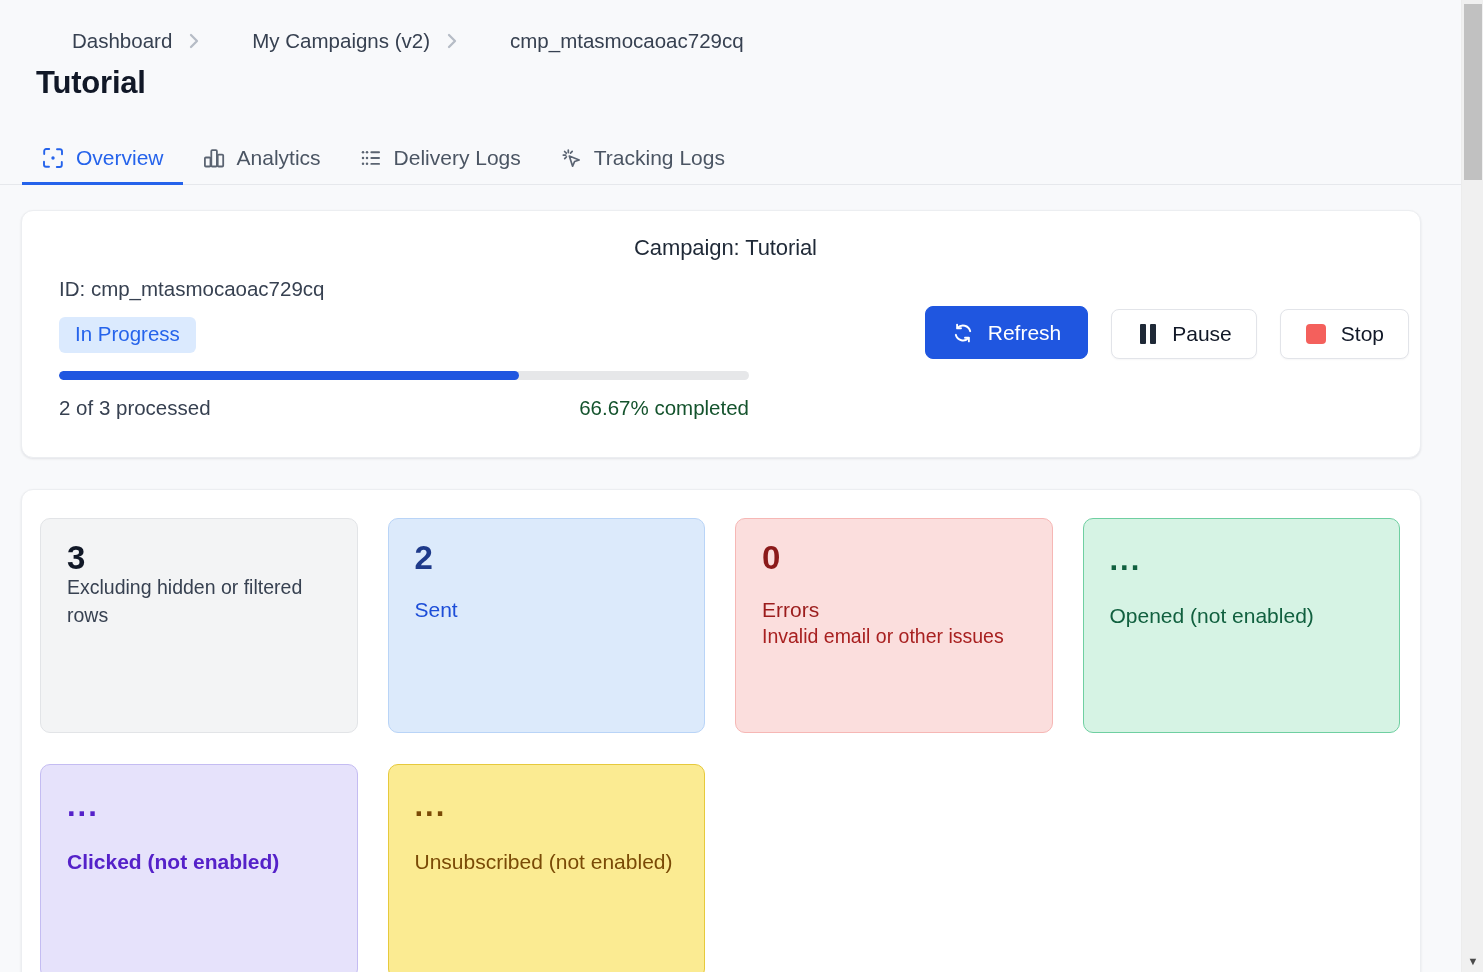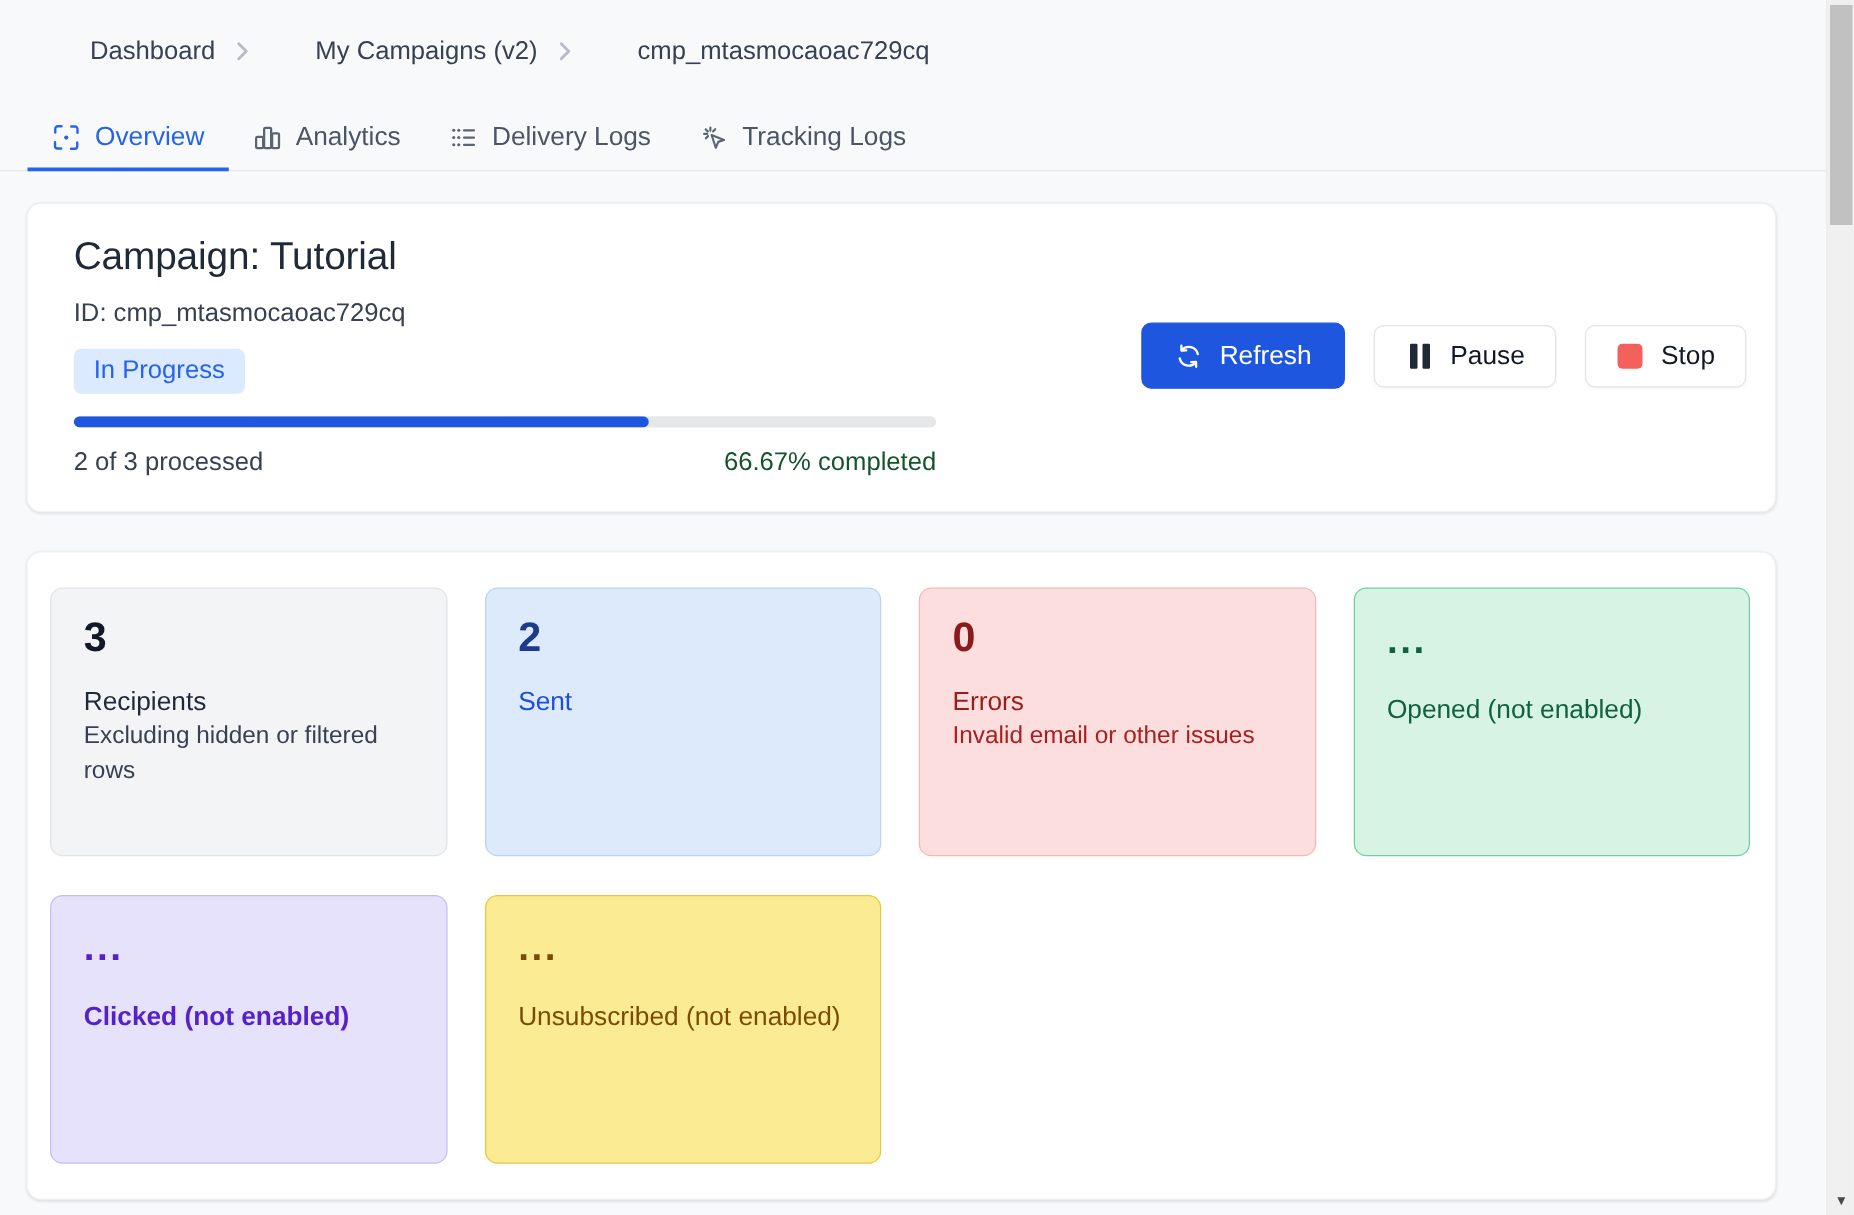--- a/index.html
+++ b/index.html
@@ -111,24 +111,25 @@
   }
 
   
   .campaign-card {
     margin: 25px 40px 0 21px;
     padding: 24px 28px 22px 18px;
     position: relative;
     height: 248px;
   }
   .campaign-name {
-    font-size: 31px;
+    font-size: 22px;
     color: #1f2937;
     padding-left: 19px;
     letter-spacing: -0.1px;
+    text-align: center;
   }
   .campaign-id {
     margin-top: 16px;
     font-size: 20.5px;
     color: #374151;
     padding-left: 19px;
   }
   .status-badge {
     display: inline-block;
     margin: 16px 0 0 19px;
@@ -160,24 +161,24 @@
     justify-content: space-between;
     align-items: baseline;
     font-size: 20.5px;
   }
   .progress-left { color: #374151; }
   .progress-right { color: #14532d; }
 
   
   .actions {
     position: absolute;
-    right: 23px;
+    right: 11px;
     top: 95px;
     display: flex;
-    align-items: center;
+    align-items: flex-end;
     gap: 23px;
   }
   .btn {
     display: inline-flex;
     align-items: center;
     gap: 13px;
     height: 50px;
     padding: 0 24px;
     border-radius: 8px;
     font-size: 21px;
@@ -303,20 +304,21 @@
     </span>
     <span class="crumb link">My Campaigns (v2)</span>
     <span class="crumb-sep">
       <svg width="13" height="18" viewBox="0 0 13 18" fill="none">
         <path d="M3 3 L9 9 L3 15" stroke="#b6bcc6" stroke-width="2.3" stroke-linecap="round" stroke-linejoin="round"></path>
       </svg>
     </span>
     <span class="crumb current">cmp_mtasmocaoac729cq</span>
   </nav>
 
+  <h1 class="page-title">Tutorial</h1>
 
   <div class="tabs">
 
     <div class="tab active">
       <span class="tab-icon">
         <svg width="22" height="22" viewBox="0 0 22 22" fill="none">
           <path d="M2.2 7 V4 a2 2 0 0 1 2-2 h3" stroke="#2563eb" stroke-width="1.9" stroke-linecap="round"></path>
           <path d="M15 2.2 h3 a2 2 0 0 1 2 2 v3" stroke="#2563eb" stroke-width="1.9" stroke-linecap="round"></path>
           <path d="M19.8 15 v3 a2 2 0 0 1 -2 2 h-3" stroke="#2563eb" stroke-width="1.9" stroke-linecap="round"></path>
           <path d="M7 19.8 H4 a2 2 0 0 1 -2 -2 v-3" stroke="#2563eb" stroke-width="1.9" stroke-linecap="round"></path>
@@ -418,21 +420,20 @@
         <span>Stop</span>
       </button>
 
     </div>
   </section>
 
   <section class="card stats-card">
     <div class="stats-grid" id="stats-grid">
         <div class="stat" style="background: rgb(243, 244, 245); border-color: rgb(226, 228, 231);">
           <div class="stat-value" style="color: rgb(17, 24, 39);">3</div>
-          <div class="stat-label" style="color: rgb(31, 41, 55);">Recipients</div>
           <div class="stat-sub" style="color: rgb(55, 65, 81);">Excluding hidden or filtered rows</div>
         </div>
         <div class="stat" style="background: rgb(220, 234, 251); border-color: rgb(185, 212, 247);">
           <div class="stat-value" style="color: rgb(30, 58, 138);">2</div>
           <div class="stat-label" style="color: rgb(29, 78, 216);">Sent</div>
         </div>
         <div class="stat" style="background: rgb(251, 222, 221); border-color: rgb(246, 183, 181);">
           <div class="stat-value" style="color: rgb(139, 26, 26);">0</div>
           <div class="stat-label" style="color: rgb(155, 28, 28);">Errors</div>
           <div class="stat-sub" style="color: rgb(168, 32, 32);">Invalid email or other issues</div>

